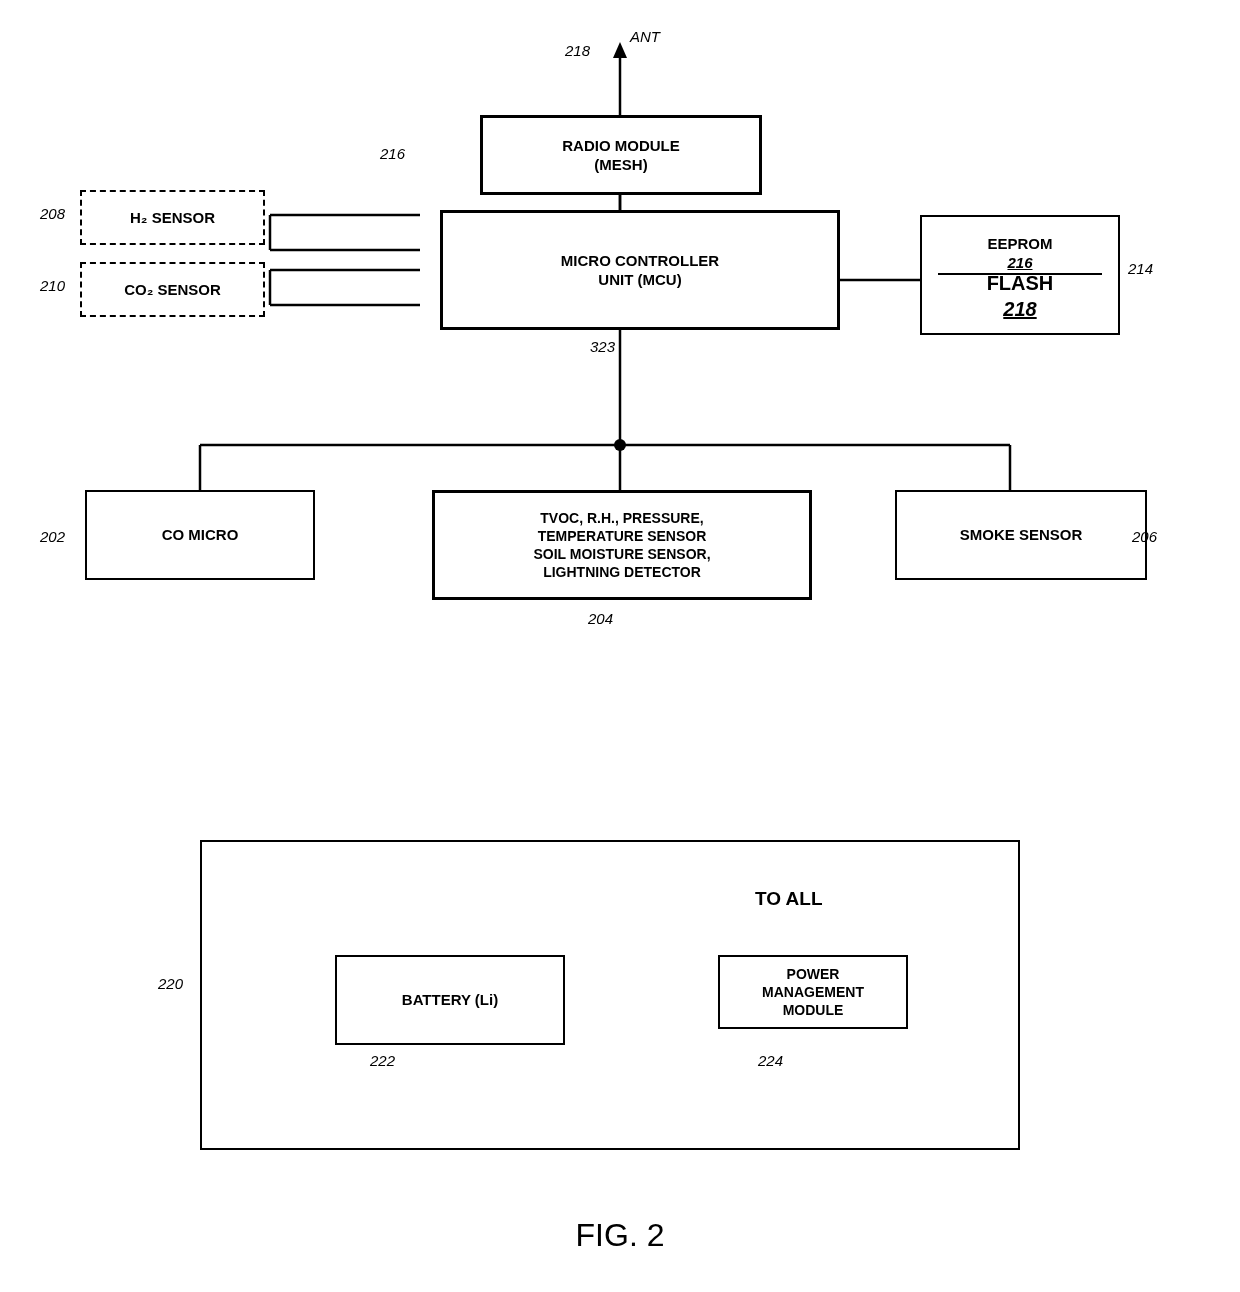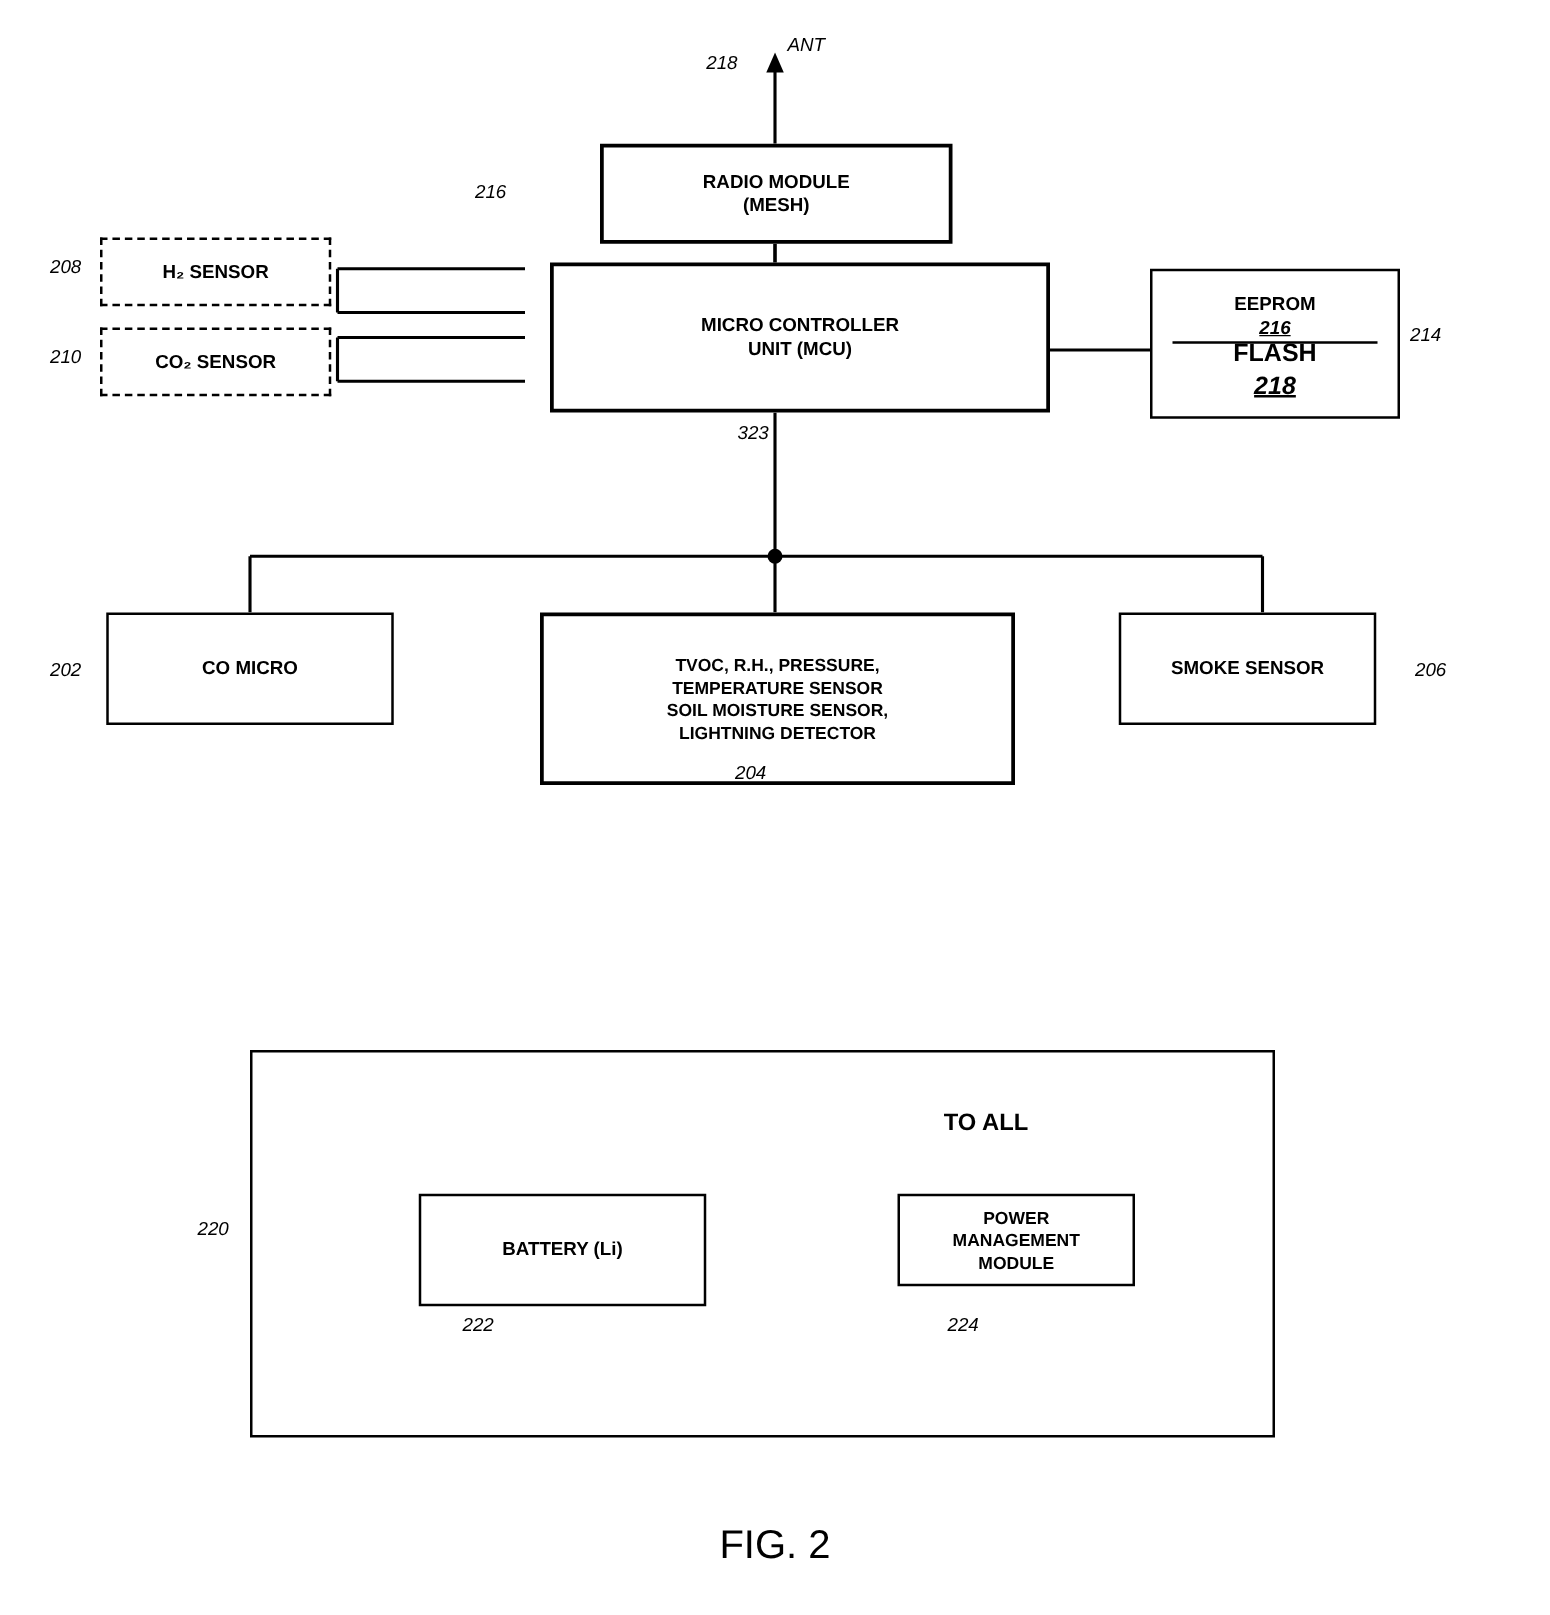--- a/index.html
+++ b/index.html
@@ -149,29 +149,29 @@
       </div>
     </div>
   </div>
   <div class="ref" style="left:1128px; top:260px;">214</div>
 
   <div class="box" style="left:85px; top:490px; width:230px; height:90px;">
     <span>CO MICRO</span>
   </div>
   <div class="ref" style="left:40px; top:528px;">202</div>
 
-  <div class="box box-thick" style="left:432px; top:490px; width:380px; height:138px;">
+  <div class="box box-thick" style="left:432px; top:490px; width:380px; height:110px;">
     <span style="white-space:pre-line; font-size:14px;">TVOC, R.H., PRESSURE,
 TEMPERATURE SENSOR
 SOIL MOISTURE SENSOR,
 LIGHTNING DETECTOR</span>
   </div>
   <div class="ref" style="left:588px; top:610px;">204</div>
 
-  <div class="box" style="left:895px; top:490px; width:206px; height:90px;">
+  <div class="box" style="left:895px; top:490px; width:252px; height:90px;">
     <span>SMOKE SENSOR</span>
   </div>
   <div class="ref" style="left:1132px; top:528px;">206</div>
 
   <div class="box" style="left:200px; top:840px; width:820px; height:310px; border-width:2.5px;"></div>
   <div class="ref" style="left:158px; top:975px;">220</div>
 
   <div style="position:absolute; left:755px; top:888px; font-size:19px; font-weight:bold; font-family:Arial,sans-serif;">TO ALL</div>
 
   <div class="box" style="left:335px; top:955px; width:230px; height:90px;">

